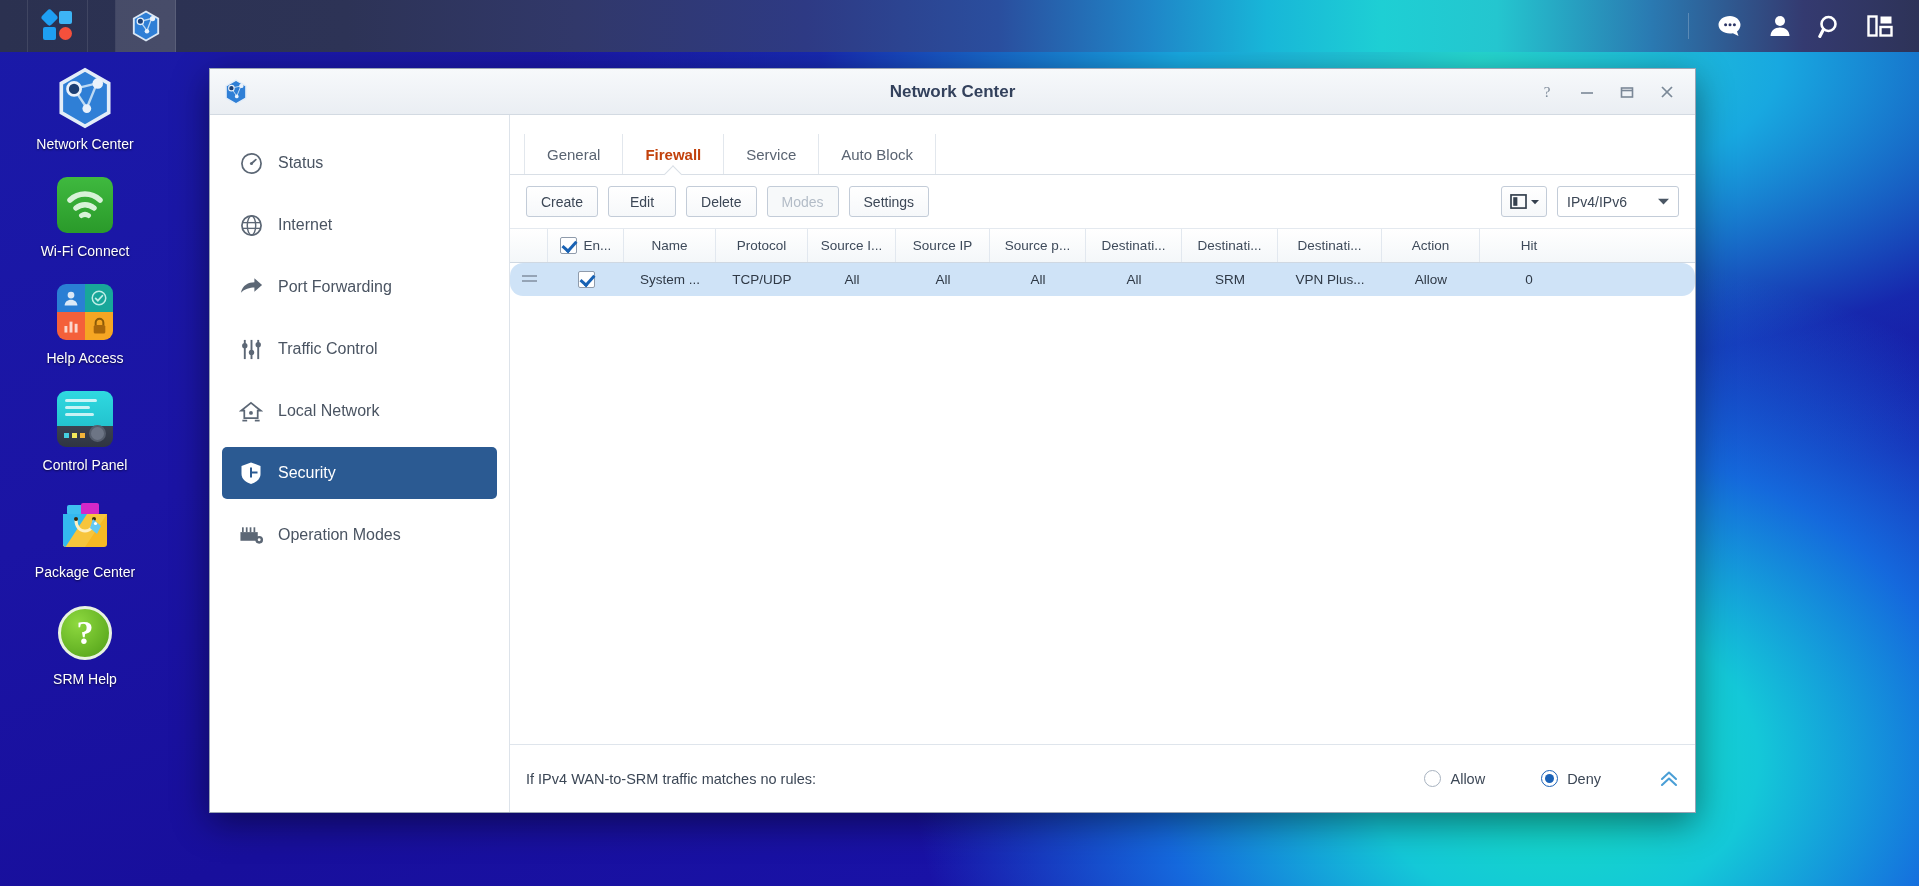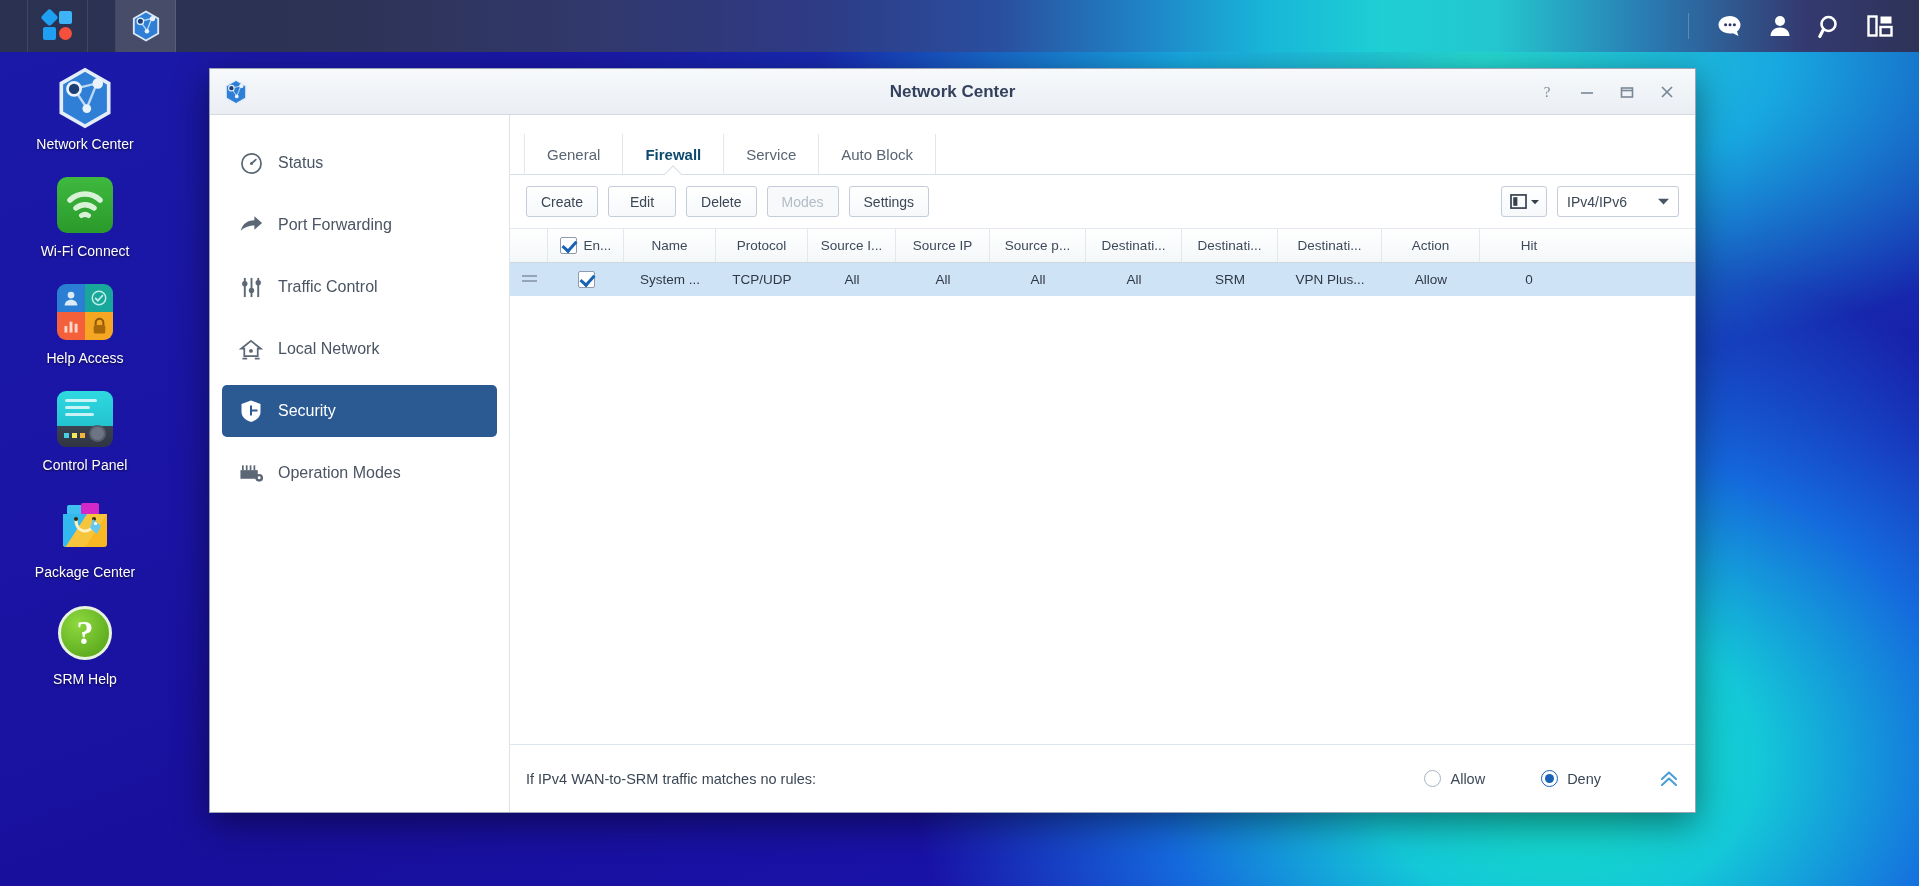--- a/index.html
+++ b/index.html
@@ -174,21 +174,21 @@
     position: relative;
   }
   .tab {
     height: 40px; padding: 0 22px;
     display: flex; align-items: center; justify-content: center;
     font-size: 15px; color: #5a6472;
     border-right: 1px solid #e2e7ed;
     position: relative;
   }
   .tab:first-child { border-left: 1px solid #e2e7ed; }
-  .tab.active { color: #0c4a6e; font-weight: bold; }
+  .tab.active { color: #c2410c; font-weight: bold; }
   .tab.active::after {
     content: ""; position: absolute; left: 50%; bottom: -7px; transform: translateX(-50%) rotate(45deg);
     width: 12px; height: 12px; background: #ffffff;
     border-left: 1px solid #d9dfe6; border-top: 1px solid #d9dfe6;
   }
 
   #toolbar {
     height: 54px; flex: none;
     display: flex; align-items: center;
     padding: 0 16px 0 16px;
@@ -226,21 +226,21 @@
     background: linear-gradient(180deg,#ffffff 0%, #f4f7f9 100%);
     border-bottom: 1px solid #cfd8e2;
   }
   .th {
     display: flex; align-items: center; justify-content: center;
     font-size: 13.5px; color: #3e4a5a;
     border-right: 1px solid #e2e8ef;
     overflow: hidden; white-space: nowrap;
   }
   .th:last-child { border-right: none; }
-  .trow { display: flex; height: 33px; align-items: stretch; background: #cfe3f7; }
+  .trow { display: flex; height: 33px; align-items: stretch; background: #cfe3f7; border-radius: 13px; }
   .td {
     display: flex; align-items: center; justify-content: center;
     font-size: 13.5px; color: #2f3946;
     overflow: hidden; white-space: nowrap;
   }
   .c-handle { width: 38px; flex: none; }
   .c-en     { width: 76px; flex: none; }
   .c-name   { width: 92px; flex: none; }
   .c-proto  { width: 92px; flex: none; }
   .c-srci   { width: 88px; flex: none; }
@@ -501,20 +501,31 @@
           <span class="nav-ico">
             <svg width="23" height="23" viewBox="0 0 24 24">
                 <circle cx="12" cy="12" r="10" fill="none" stroke="currentColor" stroke-width="1.8"></circle>
                 <path d="M12 12 L16.5 8" stroke="currentColor" stroke-width="1.8" stroke-linecap="round"></path>
                 <circle cx="12" cy="12" r="1.6" fill="currentColor"></circle>
               </svg>
           </span>
           <span>Status</span>
         </div>
 
+        <div class="nav-item">
+          <span class="nav-ico">
+            <svg width="23" height="23" viewBox="0 0 24 24">
+                <circle cx="12" cy="12" r="10" fill="none" stroke="currentColor" stroke-width="1.8"></circle>
+                <ellipse cx="12" cy="12" rx="4.4" ry="10" fill="none" stroke="currentColor" stroke-width="1.5"></ellipse>
+                <line x1="2.2" y1="9" x2="21.8" y2="9" stroke="currentColor" stroke-width="1.4"></line>
+                <line x1="2.2" y1="15" x2="21.8" y2="15" stroke="currentColor" stroke-width="1.4"></line>
+              </svg>
+          </span>
+          <span>Internet</span>
+        </div>
 
         <div class="nav-item">
           <span class="nav-ico">
             <svg width="25" height="22" viewBox="0 0 26 22">
                 <path d="M2 17c1.5-8 8-11 14-11V2l8 7-8 7v-4.5C11.5 11.5 5.5 13 2 17z" fill="currentColor"></path>
               </svg>
           </span>
           <span>Port Forwarding</span>
         </div>
 

